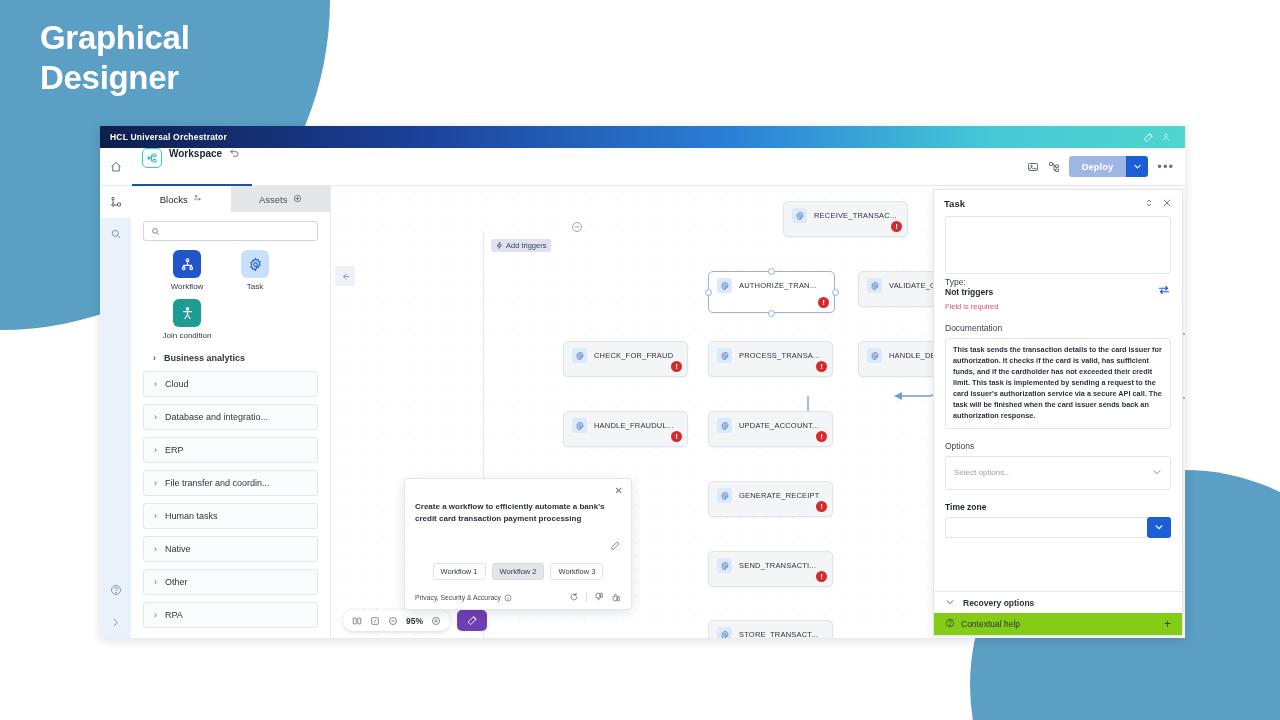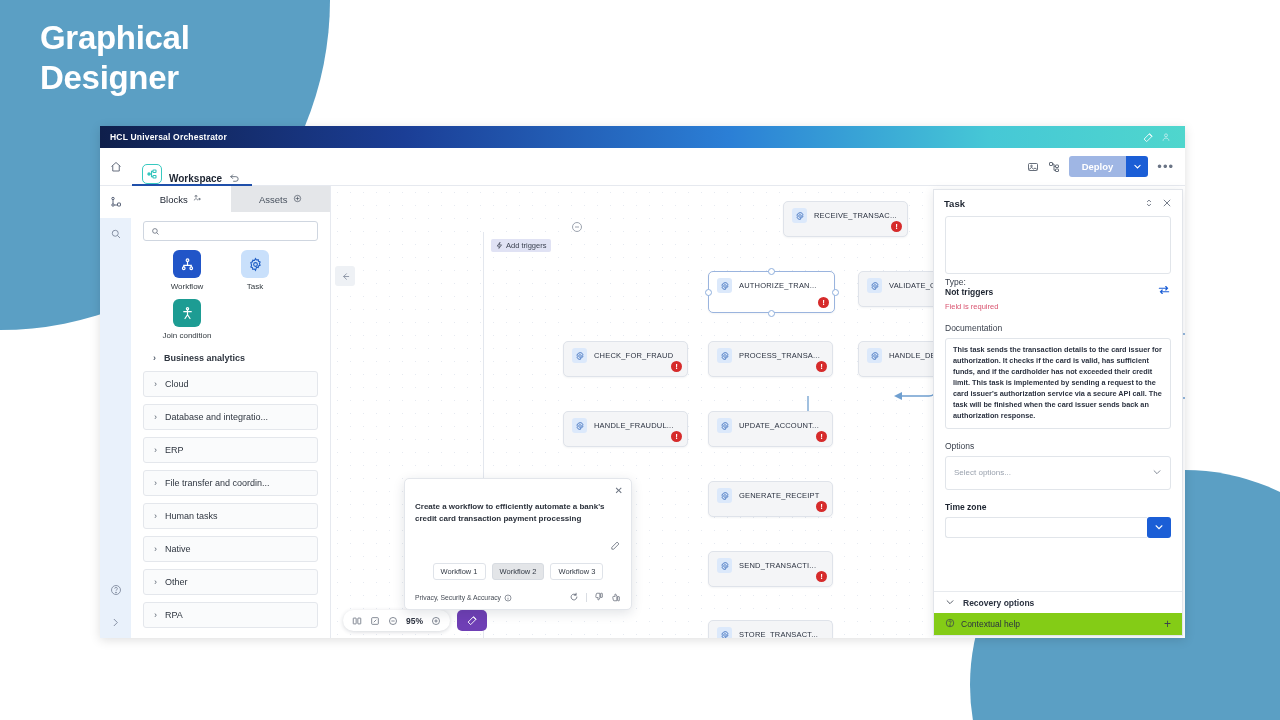--- a/index.html
+++ b/index.html
@@ -45,21 +45,21 @@
   .titlebar .ic { width:18px; height:18px; display:flex; align-items:center; justify-content:center; opacity:.92; }
 
   
   .toolbar {
     height:38px; flex:0 0 38px; background:#fff;
     display:flex; align-items:center; border-bottom:1px solid #e6e9ef;
     position:relative;
   }
   .home-btn { width:32px; height:38px; display:flex; align-items:center; justify-content:center; }
   .ws-tab {
-    height:38px; display:flex; align-items:flex-end; gap:7px; padding:0 12px 0 10px;
+    height:38px; display:flex; align-items:flex-start; gap:7px; padding:0 12px 0 10px;
     border-bottom:2px solid #1f4faa; background:#fff;
   }
   .ws-logo {
     width:20px; height:20px; border-radius:5px; border:1.6px solid #37c9c0;
     display:flex; align-items:center; justify-content:center;
   }
   .ws-name { font-size:10px; font-weight:bold; color:#1c2330; }
   .undo { color:#5a6472; display:flex; align-items:center; }
   .tb-center { flex:1; display:flex; justify-content:center; }
   .tb-right { display:flex; align-items:center; gap:9px; padding-right:11px; }

